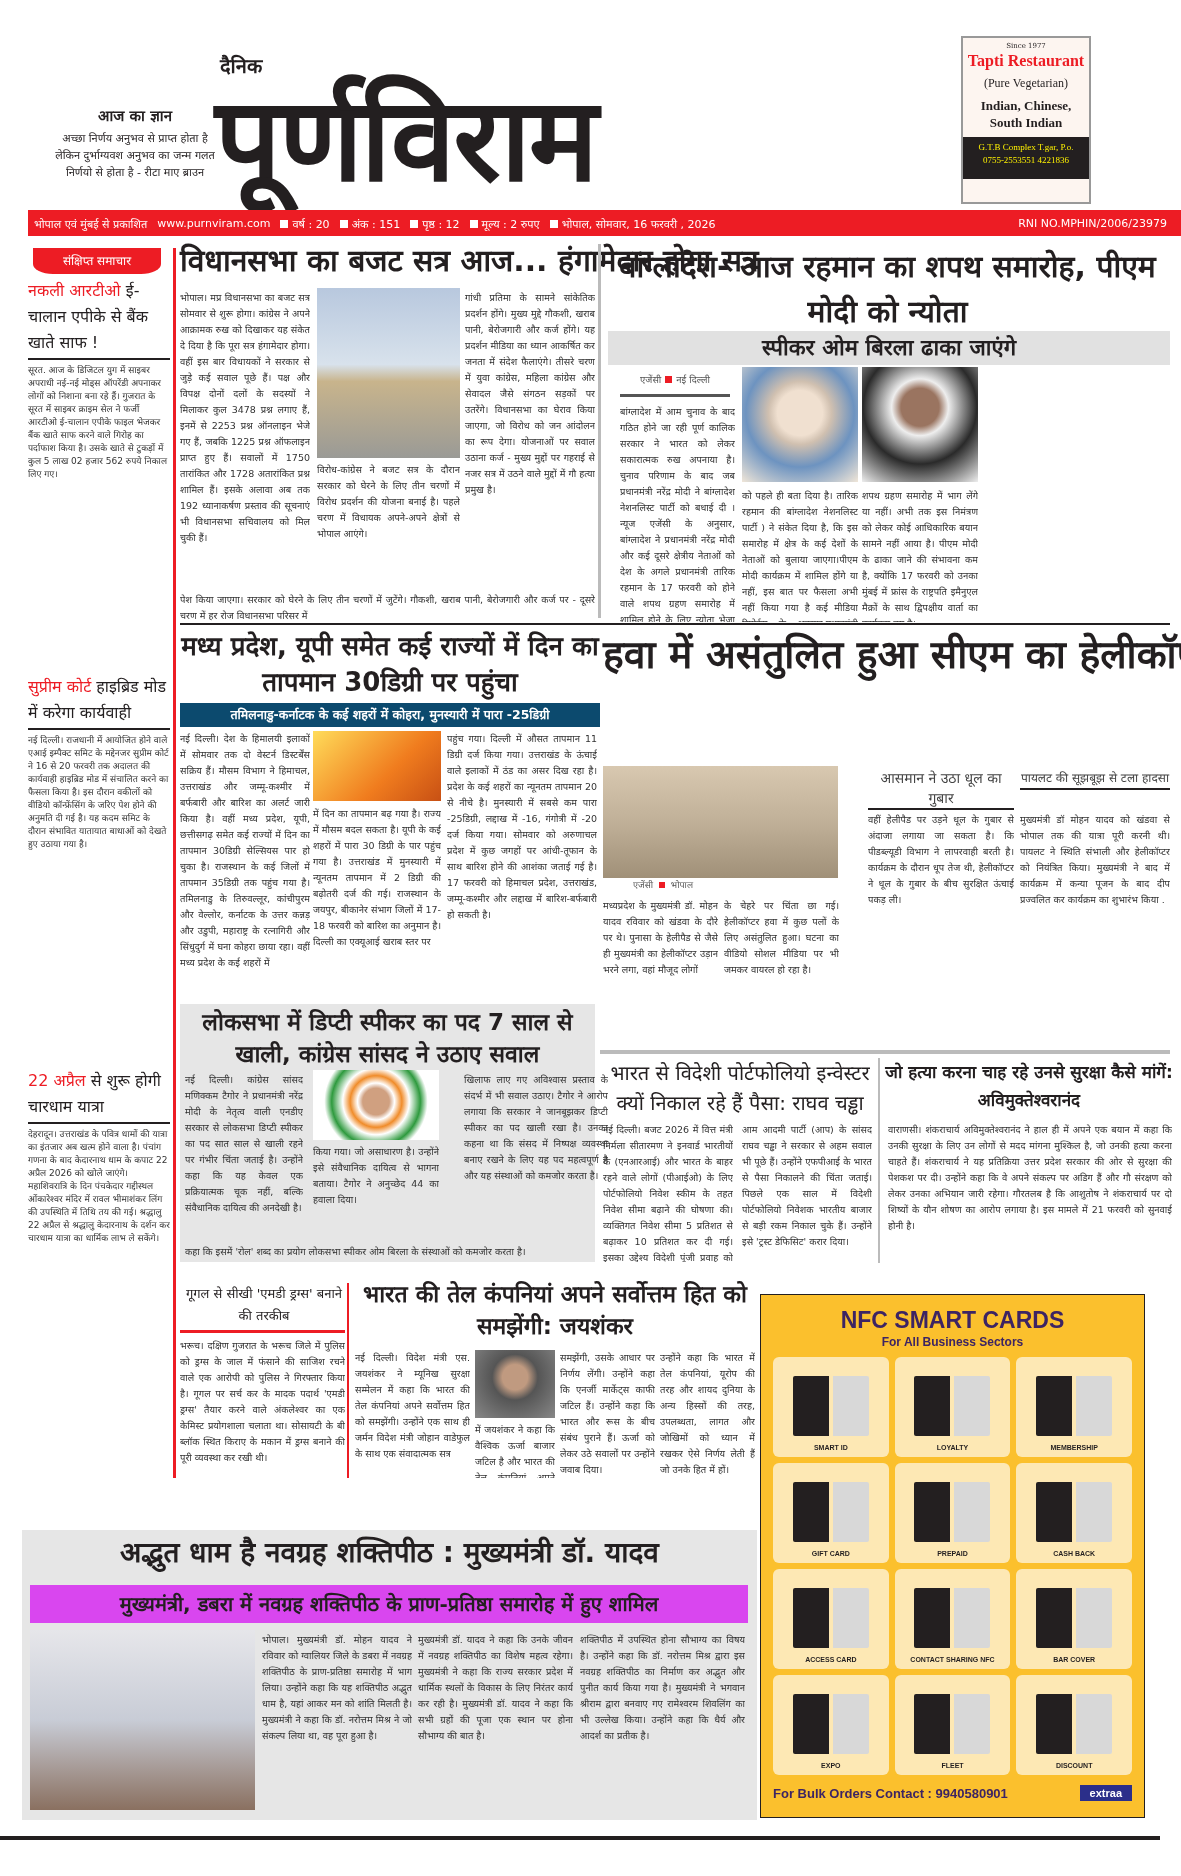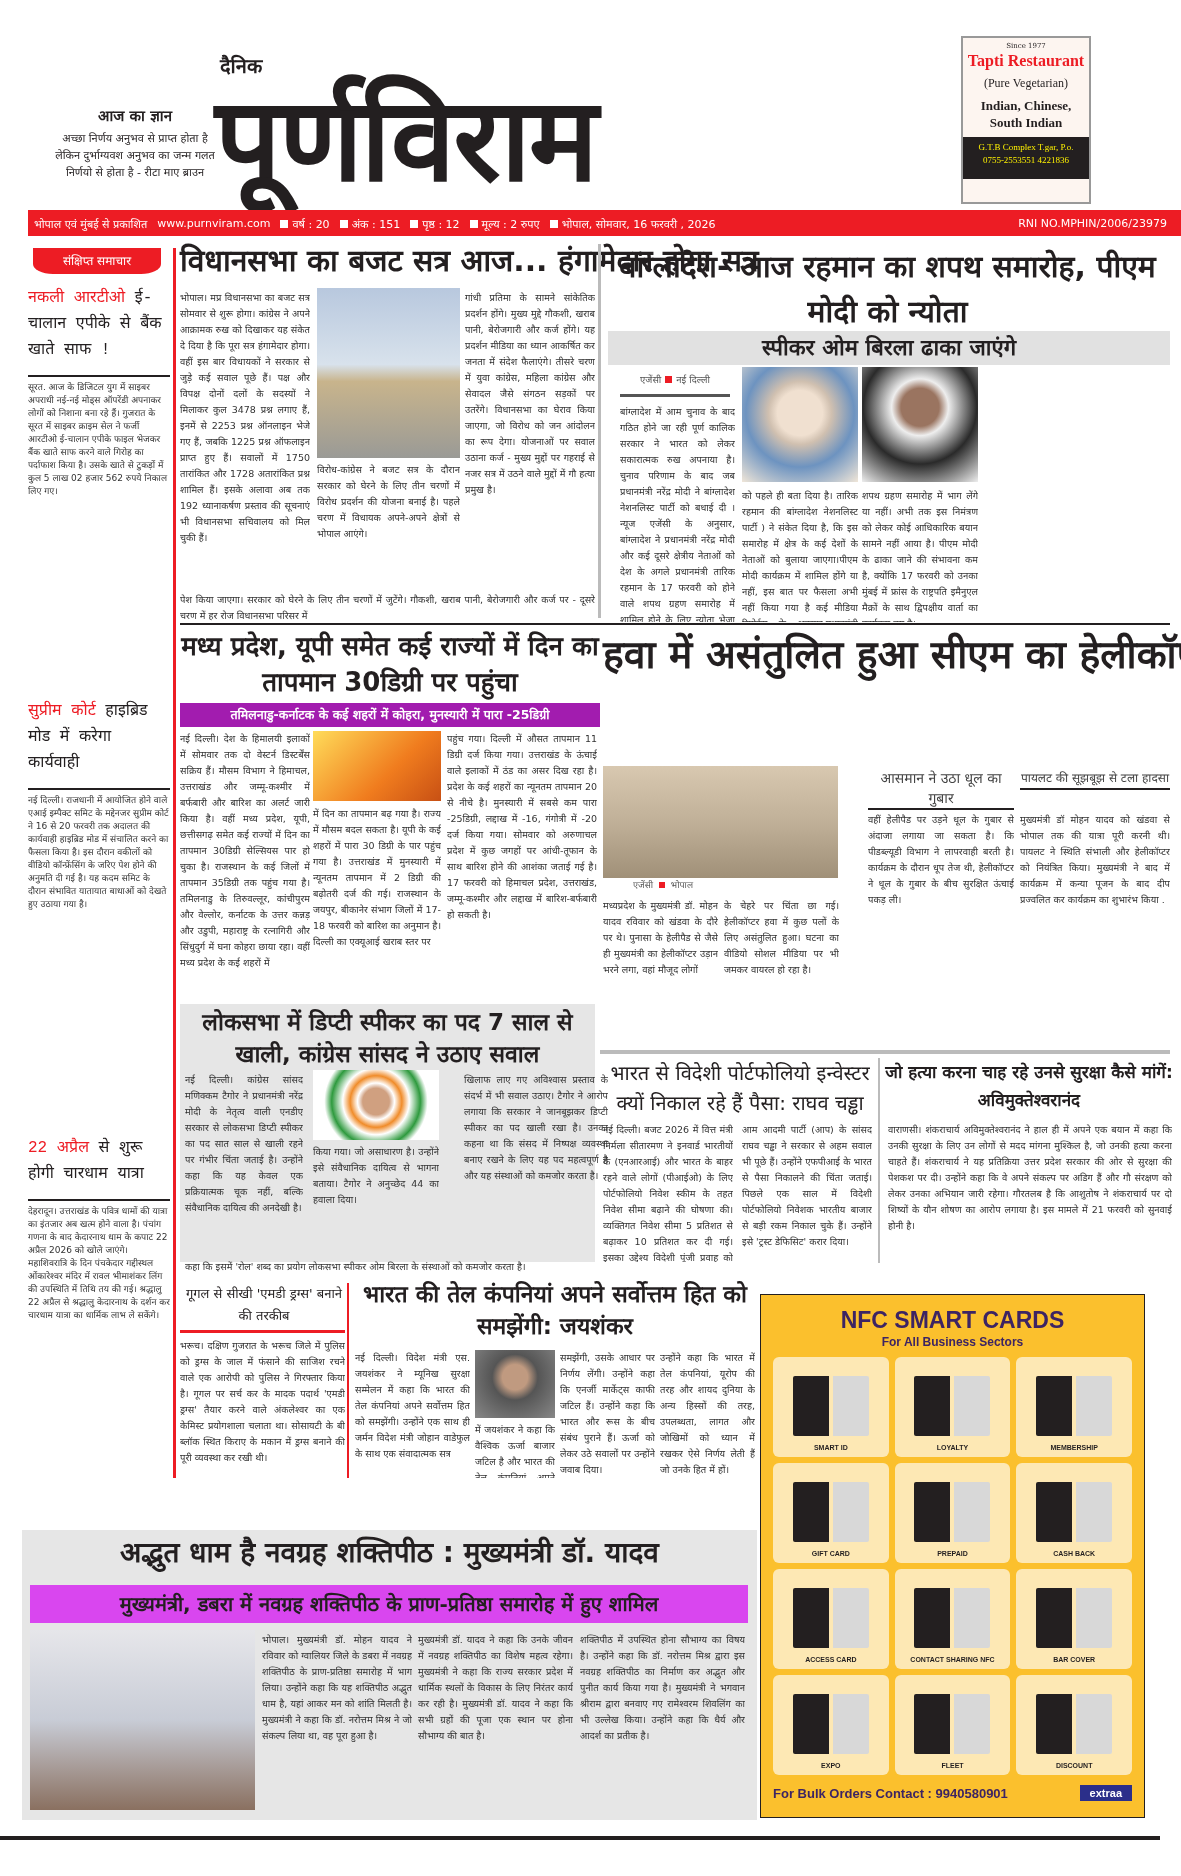--- a/index.html
+++ b/index.html
@@ -23,21 +23,21 @@
   #ad-box .addr { background: #231f20; color: #fff200; font-size: 9px; margin-top: 6px; padding: 4px 2px 12px; line-height: 13px; font-family: Liberation Serif, serif; }
 
   #info-bar { left: 28px; top: 210px; width: 1153px; height: 26px; display: flex; align-items: center; color: #fff; font-size: 11px; gap: 10px; padding-left: 6px; white-space: nowrap; }
   #info-bar .sq { display: inline-block; width: 8px; height: 8px; background: #fff; margin-right: 4px; }
   #info-bar .rni { margin-left: auto; margin-right: 14px; }
 
   
   #left-col { left: 28px; top: 248px; width: 142px; height: 1212px; }
   #left-divider { left: 173px; top: 248px; width: 3px; height: 1230px; background: #ed1c24; }
   .brief-tag { width: 128px; height: 26px; margin-left: 5px; background: #ed1c24; color: #fff; font-size: 12px; text-align: center; line-height: 26px; border-radius: 0 0 20px 20px / 0 0 10px 10px; }
-  .brief-head { font-size: 16px; line-height: 26px; margin-top: 11px; border-bottom: 2px solid #231f20; padding-bottom: 12px; font-family: Liberation Mono, monospace; }
+  .brief-head { font-size: 16px; line-height: 26px; margin-top: 4px; border-bottom: 2px solid #231f20; padding-bottom: 2px; }
   .brief-head .red { color: #ed1c24; }
   .brief-body { font-size: 9px; line-height: 13px; color: #333; margin-top: 4px; overflow: hidden; }
 
   
   #budget-headline { left: 180px; top: 244px; width: 415px; font-size: 30px; white-space: nowrap; }
   #budget-body1 { left: 180px; top: 290px; width: 130px; height: 300px; }
   #budget-photo { left: 317px; top: 288px; width: 143px; height: 170px; background: linear-gradient(#b8c8de 0%, #d8e2ec 45%, #c8b48c 55%, #9a9a96 100%); }
   #budget-body2 { left: 317px; top: 462px; width: 143px; height: 130px; }
   #budget-body3 { left: 465px; top: 290px; width: 130px; height: 300px; }
   #budget-bottom { left: 180px; top: 592px; width: 415px; height: 30px; }
@@ -50,21 +50,21 @@
   #bd-body1 { left: 620px; top: 404px; width: 115px; height: 218px; }
   #bd-photo1 { left: 742px; top: 367px; width: 116px; height: 115px; background: radial-gradient(circle at 50% 40%, #f0e0d0 0 25%, #d0c0b0 35%, #6d93c0 60%, #f0e6d8 100%); }
   #bd-photo2 { left: 862px; top: 367px; width: 116px; height: 115px; background: radial-gradient(circle at 50% 35%, #9a7460 0 20%, #eee 30%, #2a2a2a 60%, #eee 100%); }
   #bd-body2 { left: 742px; top: 488px; width: 116px; height: 134px; }
   #bd-body3 { left: 862px; top: 488px; width: 116px; height: 134px; }
 
   #rule-mid { left: 180px; top: 623px; width: 990px; height: 2px; background: #231f20; }
 
   
   #weather-headline { left: 180px; top: 628px; width: 420px; text-align: center; font-size: 26px; line-height: 36px; }
-  #weather-sub { left: 180px; top: 703px; width: 420px; height: 24px; background: #a21caf; color: #fff; font-size: 12.5px; line-height: 24px; text-align: center; font-weight: bold; white-space: nowrap; }
+  #weather-sub { left: 180px; top: 703px; width: 420px; height: 24px; background: #0c4a6e; color: #fff; font-size: 12.5px; line-height: 24px; text-align: center; font-weight: bold; white-space: nowrap; }
   #weather-body1 { left: 180px; top: 731px; width: 130px; height: 272px; }
   #weather-photo { left: 313px; top: 731px; width: 128px; height: 70px; background: linear-gradient(135deg, #ffdc5a, #f07c1e 60%, #c85014); }
   #weather-body2 { left: 313px; top: 806px; width: 128px; height: 198px; }
   #weather-body3 { left: 447px; top: 731px; width: 150px; height: 272px; }
 
   
   #heli-headline { left: 603px; top: 630px; width: 570px; font-size: 39px; line-height: 50px; white-space: nowrap; }
   #heli-photo { left: 603px; top: 766px; width: 235px; height: 112px; background: linear-gradient(#d8c8b0, #c0b098 50%, #a09078); }
   #heli-caption { left: 603px; top: 878px; width: 235px; height: 16px; font-size: 9px; color: #555; padding-left: 30px; }
   #heli-body1 { left: 603px; top: 898px; width: 115px; height: 124px; }
@@ -76,21 +76,21 @@
 
   #rule-gray { left: 600px; top: 1050px; width: 570px; height: 4px; background: #bbb; }
 
   
   #lok-box { left: 180px; top: 1004px; width: 415px; height: 258px; background: #e6e6e6; }
   #lok-headline { left: 180px; top: 1006px; width: 415px; text-align: center; font-size: 23px; line-height: 32px; }
   #lok-body1 { left: 185px; top: 1072px; width: 118px; height: 170px; }
   #lok-photo { left: 313px; top: 1070px; width: 126px; height: 70px; background: radial-gradient(circle at 50% 45%, #d0a080 0 18%, #fff 25%, #f08c2a 35%, #fff 45%, #2e9a3e 60%, #fff 70%); }
   #lok-body2 { left: 313px; top: 1144px; width: 126px; height: 98px; }
   #lok-body3 { left: 447px; top: 1072px; width: 144px; height: 170px; margin-left: 17px; }
-  #lok-bottom { left: 185px; top: 1244px; width: 405px; height: 16px; margin-top: 15px; }
+  #lok-bottom { left: 185px; top: 1244px; width: 405px; height: 16px; }
 
   
   #raghav-headline { left: 600px; top: 1058px; width: 280px; text-align: center; font-size: 20px; line-height: 30px; font-weight: normal; }
   #raghav-body1 { left: 603px; top: 1122px; width: 130px; height: 140px; }
   #raghav-body2 { left: 742px; top: 1122px; width: 130px; height: 140px; }
   #raghav-divider { left: 878px; top: 1058px; width: 2px; height: 205px; background: #bbb; }
   #avim-headline { left: 884px; top: 1058px; width: 290px; text-align: center; font-size: 17px; line-height: 28px; }
   #avim-body { left: 888px; top: 1122px; width: 284px; height: 140px; }
 
   

